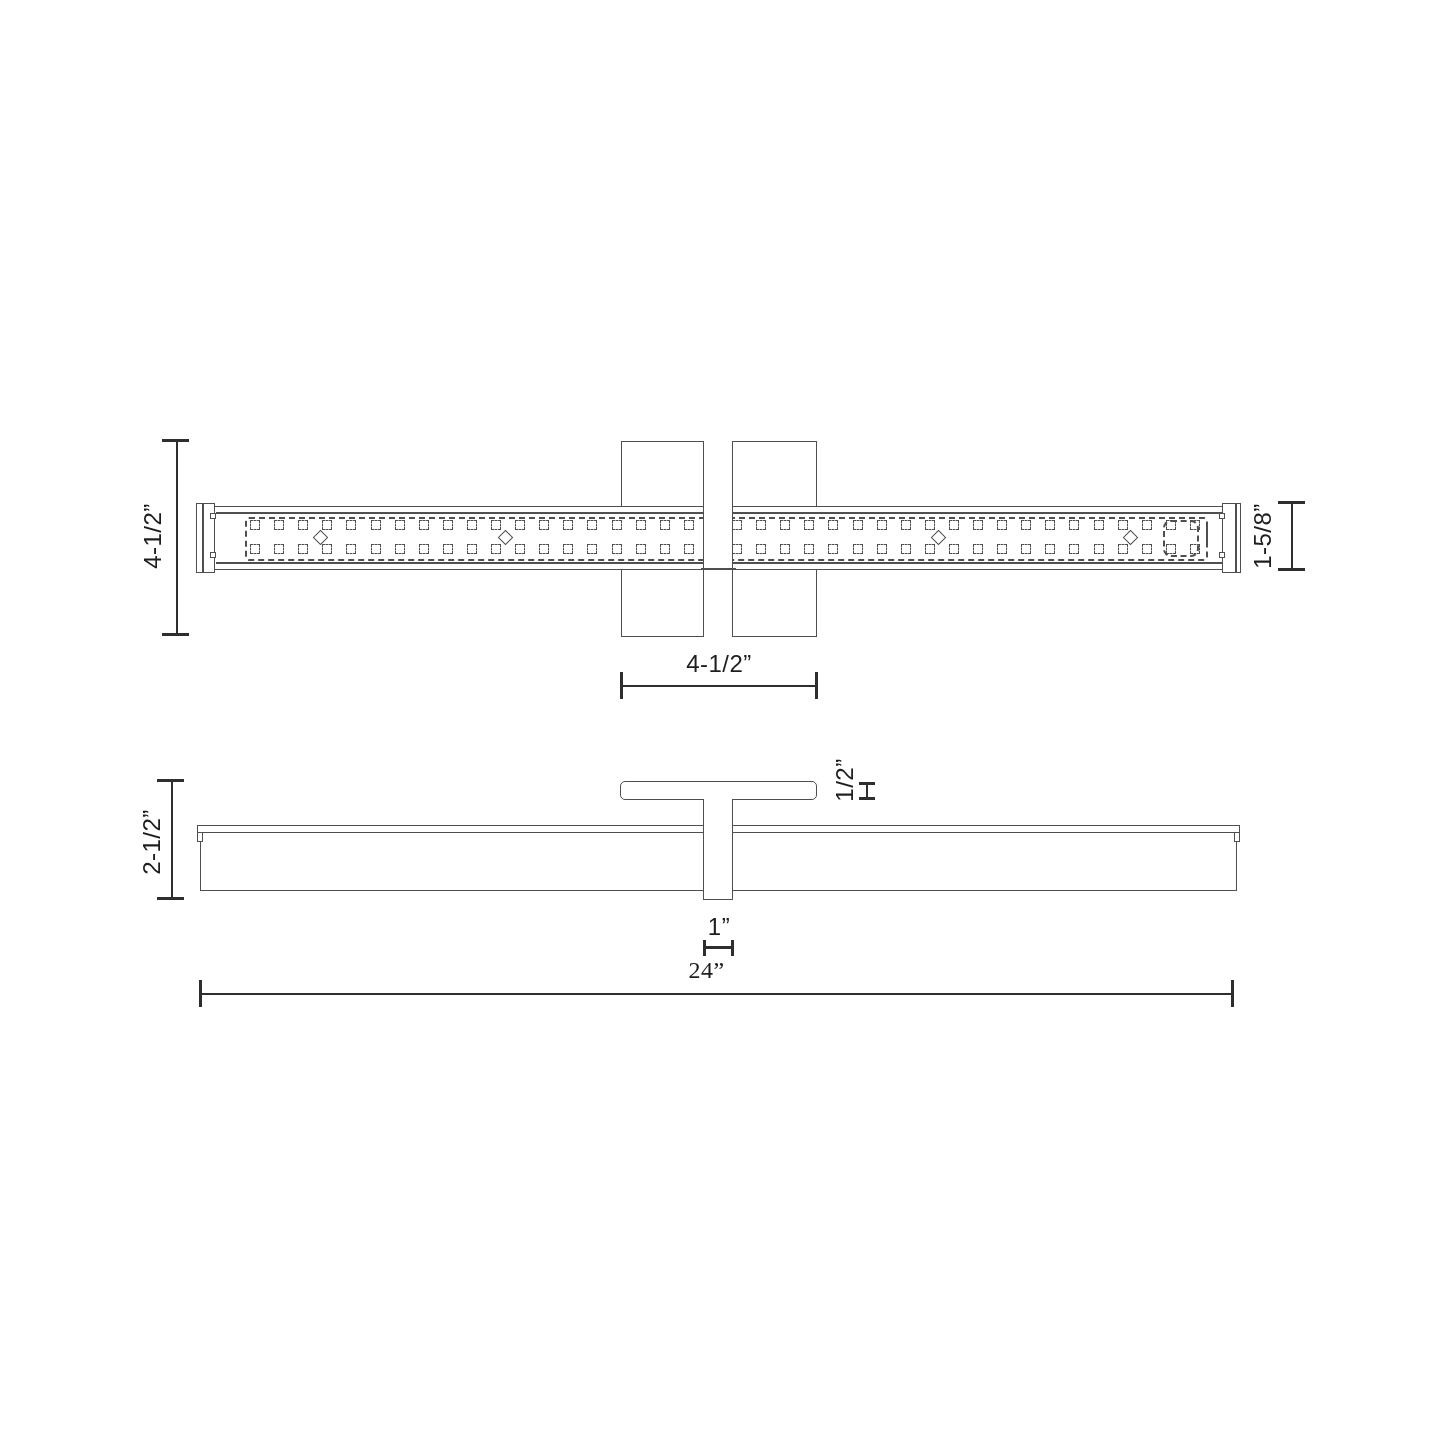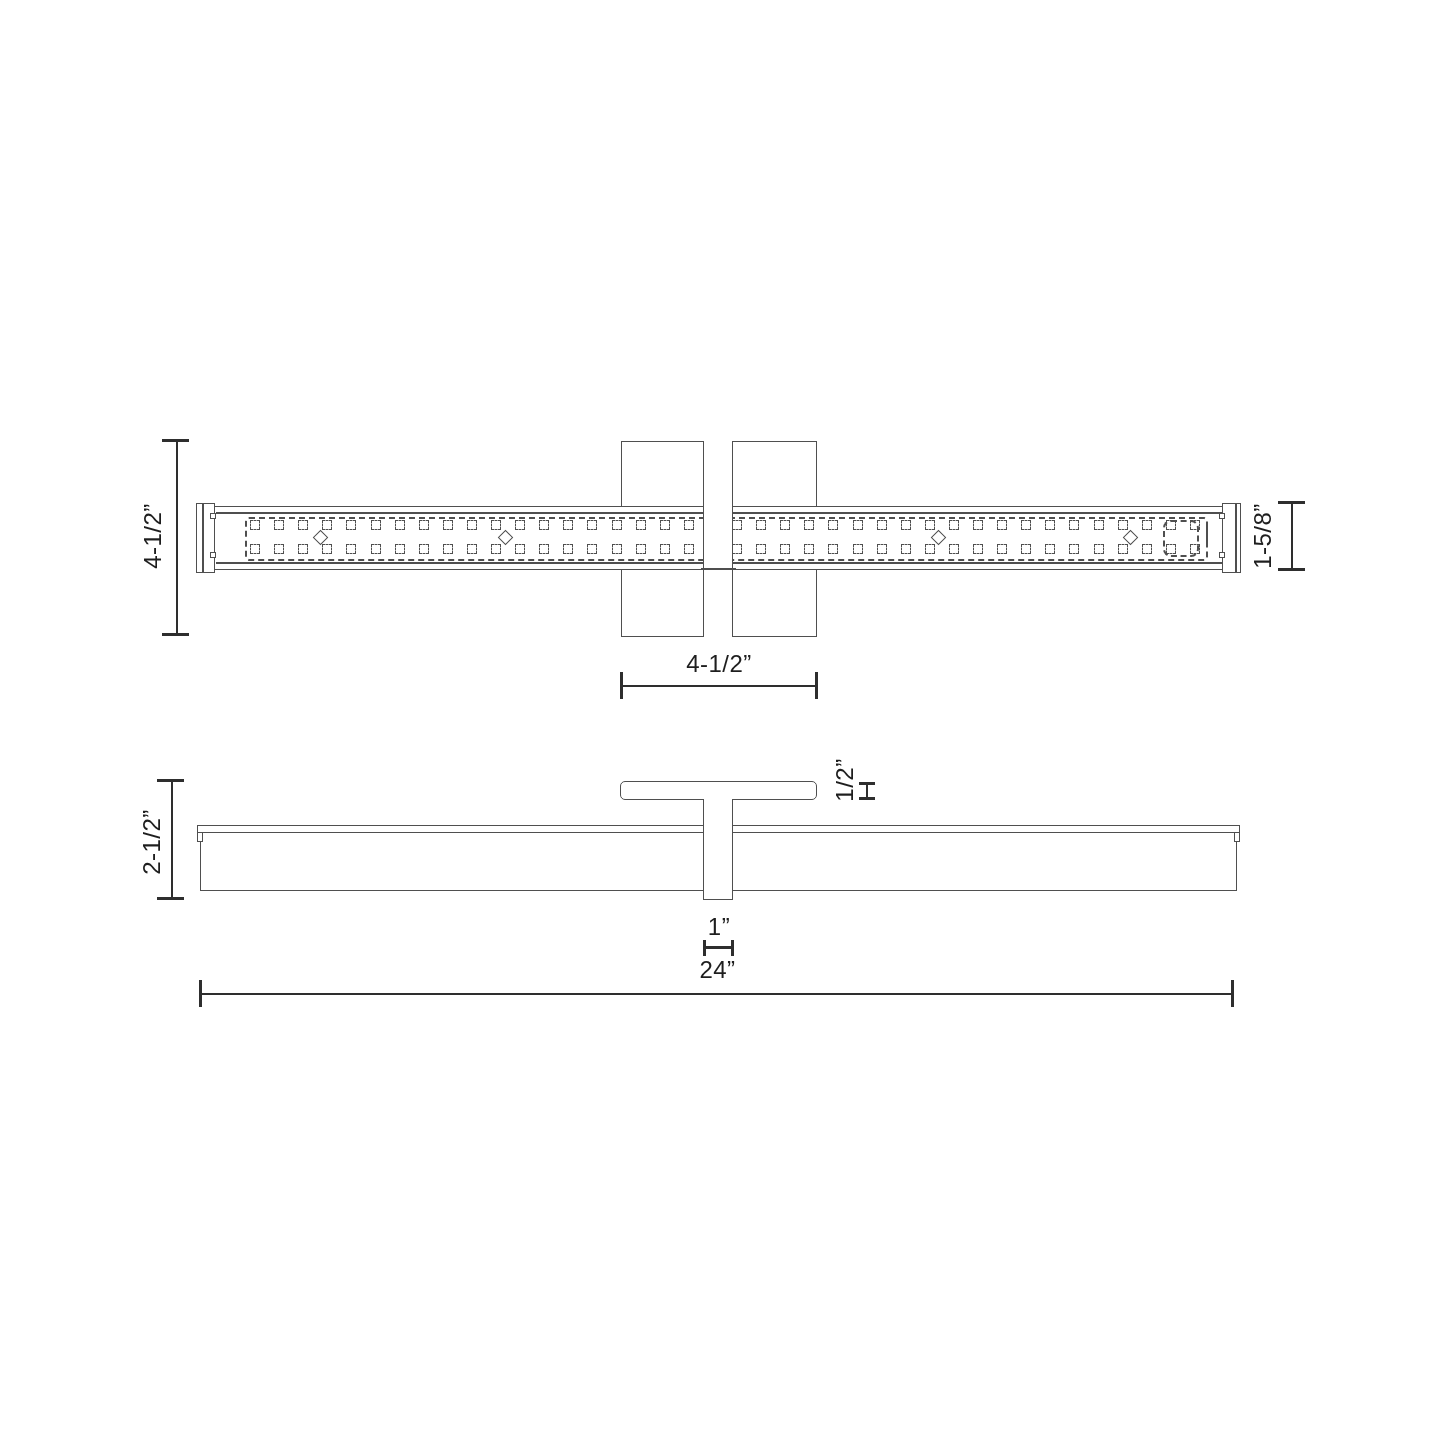--- a/index.html
+++ b/index.html
@@ -183,16 +183,16 @@
     <div class="dim-label rot" style="left:845px;top:780px;z-index:9;">1/2”</div>
 
     <div class="dimh" style="left:704px;top:946px;width:30px;height:2.5px;z-index:8;"></div>
     <div class="tickv" style="left:703px;top:940px;width:2.5px;height:16px;z-index:8;"></div>
     <div class="tickv" style="left:731px;top:940px;width:2.5px;height:16px;z-index:8;"></div>
     <div class="dim-label ctr" style="left:689px;top:915px;width:60px;z-index:9;">1”</div>
 
     <div class="dimh" style="left:201px;top:993px;width:1033px;z-index:8;"></div>
     <div class="tickv" style="left:199px;top:980px;height:27px;z-index:8;"></div>
     <div class="tickv" style="left:1231px;top:980px;height:27px;z-index:8;"></div>
-    <div class="dim-label ctr" style="left:201px;top:958px;width:1033px;z-index:9;">24”</div>
+    <div class="dim-label ctr" style="left:190px;top:958px;width:1033px;z-index:9;font-family:Liberation Serif, serif;">24”</div>
   </div>
 
 </div>
 
 </body></html>

